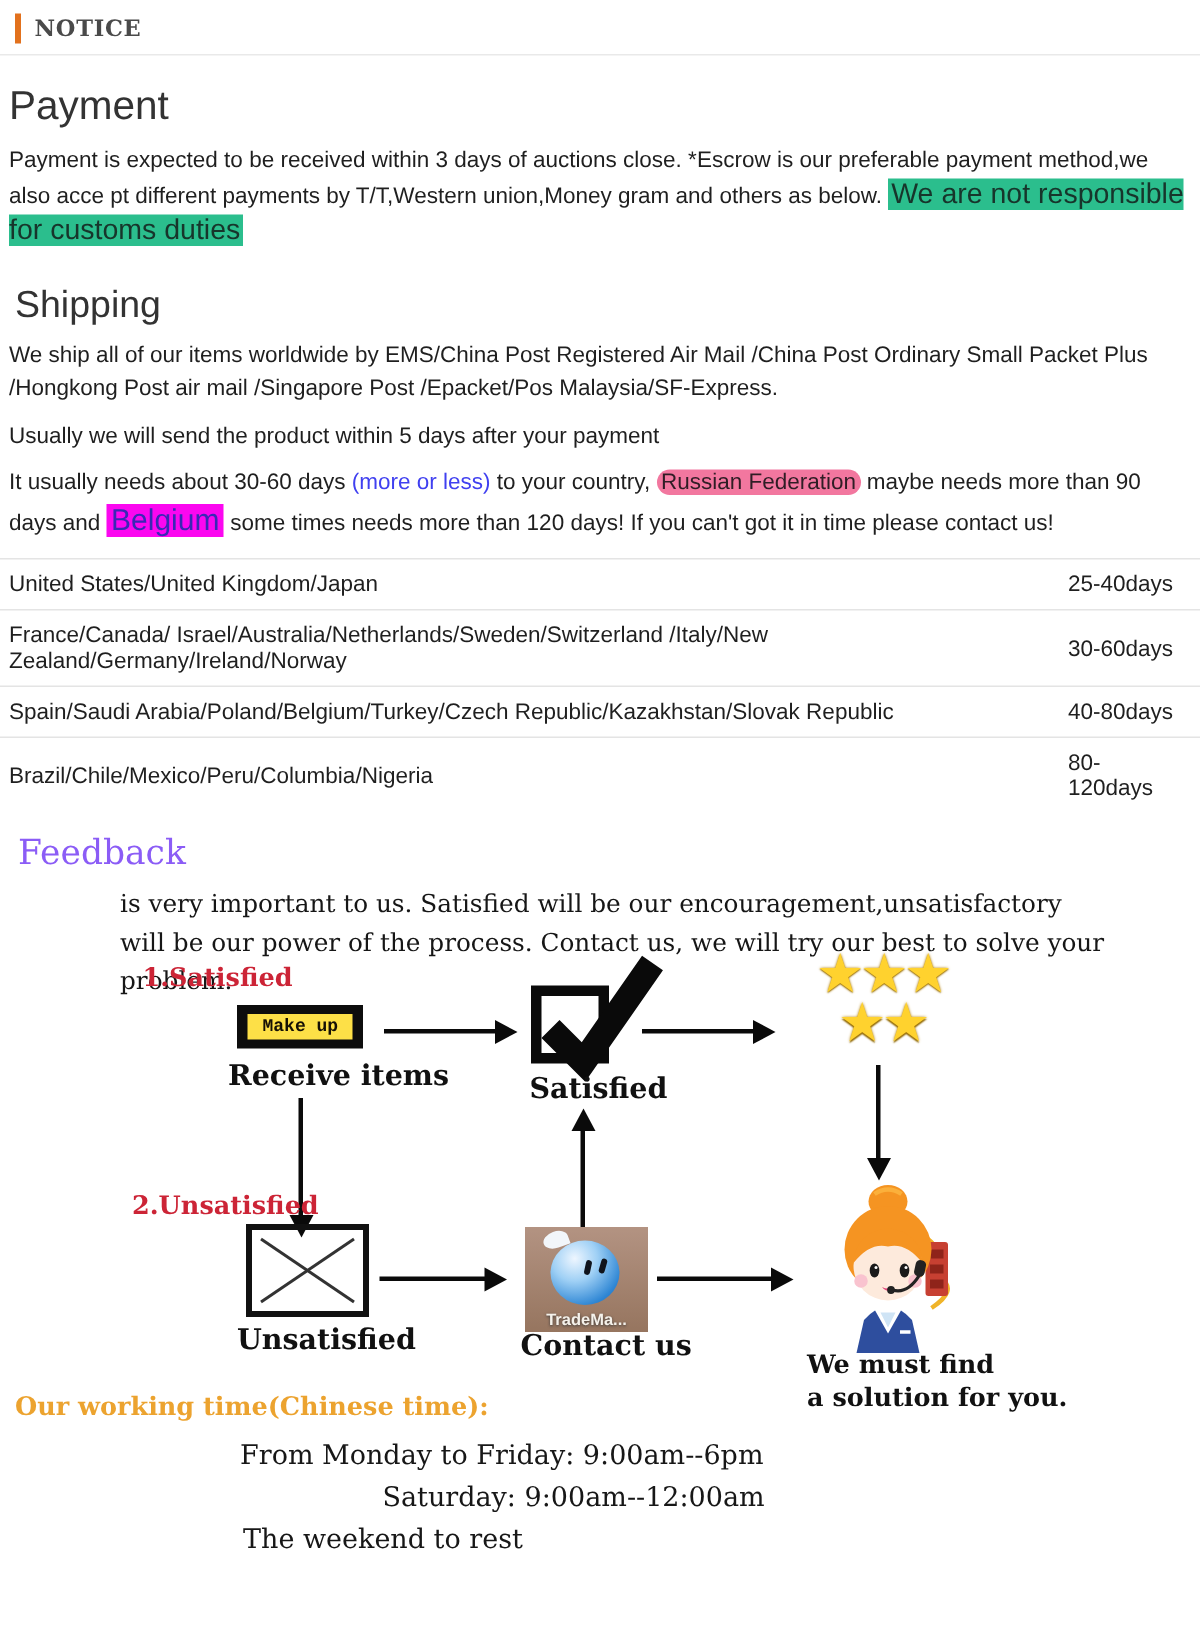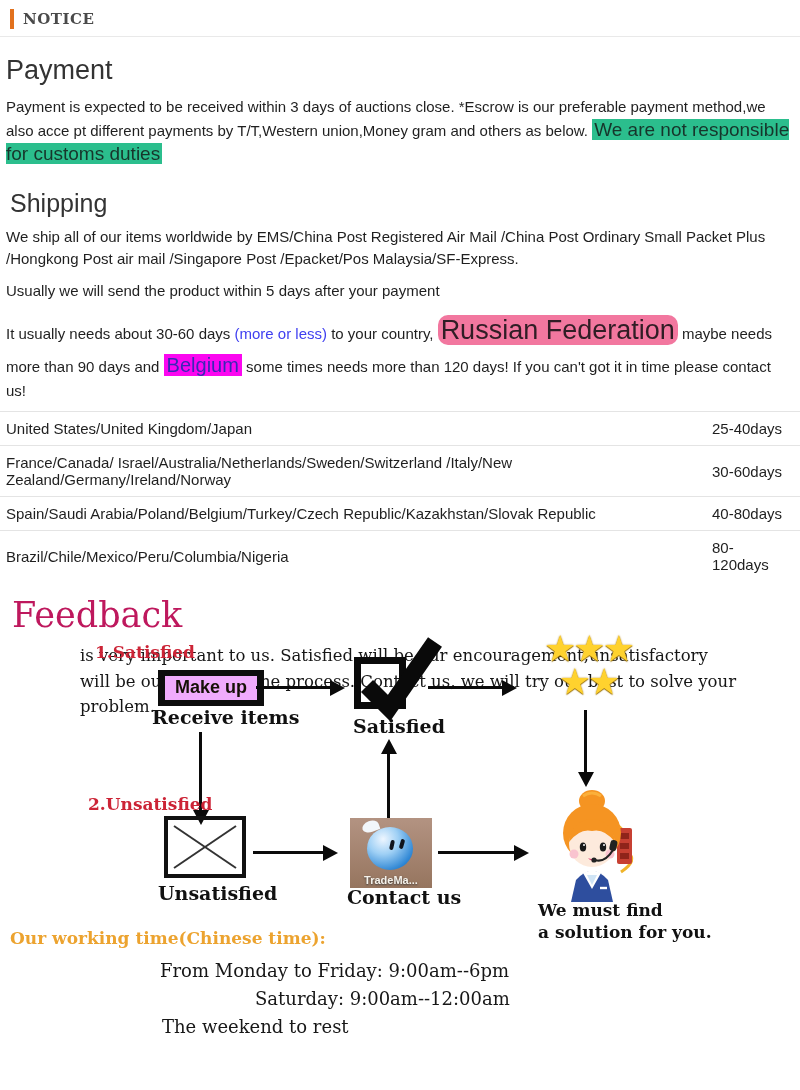--- a/index.html
+++ b/index.html
@@ -15,41 +15,41 @@
   .notice-bar { display: flex; align-items: center; padding: 9px 0 7px 10px; border-bottom: 1px solid #e9e9e9; }
   .notice-accent { width: 4px; height: 20px; background: #e2711d; margin-right: 9px; }
   .notice-title { font-family: "DejaVu Serif", serif; font-weight: bold; color: #4a4a4a; font-size: 15px; letter-spacing: .5px; }
 
   
   .h-payment { font-size: 27px; font-weight: 400; color: #333; margin: 18px 0 10px 6px; }
   .h-shipping { font-size: 25px; font-weight: 400; color: #333; margin: 22px 0 8px 10px; }
   .para { font-size: 15px; line-height: 1.45; margin: 8px 6px 10px 6px; color: #1f1f1f; }
   .hl-green { background: #2bbe8d; color: #17352b; font-size: 19px; padding: 0 2px; line-height: 1.3; }
   .link-blue { color: #4040f0; }
-  .hl-pink { background: #f2779f; color: #301d25; font-size: 27px; padding: 0 3px; border-radius: 10px; }
+  .hl-pink { background: #f2779f; color: #301d25; font-size: 15px; padding: 0 3px; border-radius: 10px; }
   .hl-magenta { background: #fb07f0; color: #3a28b5; font-size: 20px; padding: 0 3px; }
 
   
   .ship-table { }
   .trow { display: flex; justify-content: space-between; align-items: center; border-top: 1px solid #e4e4e4; padding: 8px 10px 8px 6px; font-size: 15px; color: #1f1f1f; }
   .trow .countries { flex: 1 1 auto; }
   .trow .days { flex: 0 0 78px; text-align: left; }
 
   
-  .h-feedback { font-family: "DejaVu Serif", serif; font-weight: 400; color: #be185d; font-size: 35px; margin: 14px 0 8px 12px; }
+  .h-feedback { font-family: "DejaVu Serif", serif; font-weight: 400; color: #8b5cf6; font-size: 23px; margin: 14px 0 8px 12px; }
   .feedback-body { font-family: "DejaVu Serif", serif; font-size: 16.5px; line-height: 1.55; margin: 0 0 0 80px; color: #161616; }
 
   
   .flowchart { position: absolute; top: 630px; left: 0; width: 772px; height: 300px; }
   .fc-abs { position: absolute; }
   .fc-step { font-family: "DejaVu Serif", serif; font-weight: bold; color: #cc2436; font-size: 17px; }
   .fc-caption { font-family: "DejaVu Serif", serif; font-weight: bold; font-size: 19px; color: #111; }
 
   .makeup-outer { left: 158px; top: 40px; background: #0d0d0d; padding: 6px 7px; }
-  .makeup-inner { display: block; background: #f0abfc; color: #151005; font-family: Liberation Sans, sans-serif; font-weight: bold; font-size: 18px; padding: 1px 10px 2px; }
+  .makeup-inner { display: block; background: #fde047; color: #151005; font-family: Liberation Mono, monospace; font-weight: bold; font-size: 12px; padding: 1px 10px 2px; }
 
   .checkbox-box { left: 354px; top: 27px; width: 52px; height: 52px; border: 7px solid #0a0a0a; }
   .checkbox-box svg { position: absolute; left: -8px; top: -30px; overflow: visible; }
 
   .xbox { left: 164px; top: 186px; width: 82px; height: 62px; border: 4px solid #111; }
 
   .tm-icon { left: 350px; top: 188px; width: 82px; height: 70px; background: linear-gradient(#b39382, #96755f); }
   .tm-tail { position: absolute; left: 12px; top: 3px; width: 17px; height: 11px; background: #f2f6fa; border-radius: 60% 60% 0 60%; transform: rotate(-20deg); }
   .tm-ball { position: absolute; left: 17px; top: 9px; width: 46px; height: 43px; border-radius: 50%;
              background: radial-gradient(circle at 35% 28%, #eef6ff 0%, #9fd0f5 35%, #2e86d4 75%, #1b5fa8 100%); }

